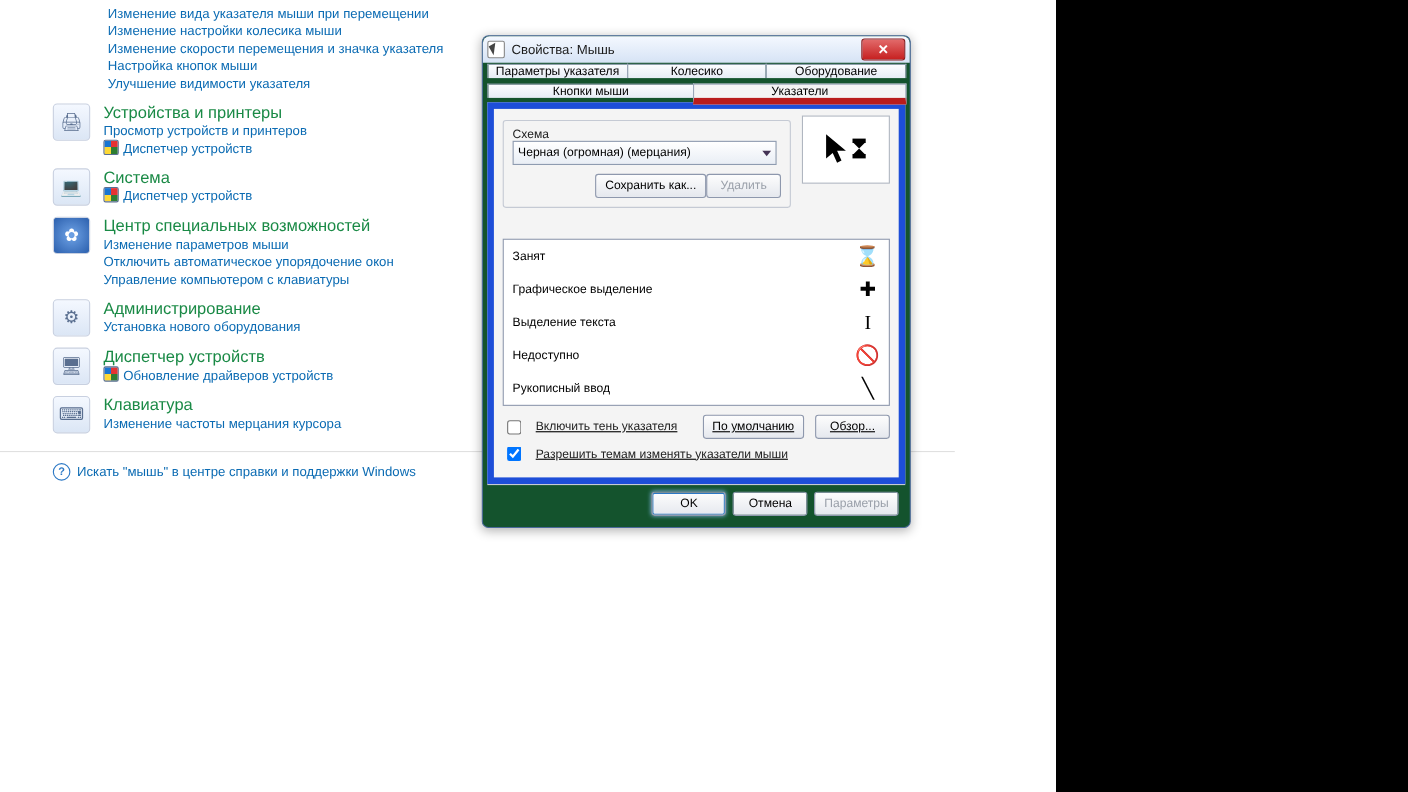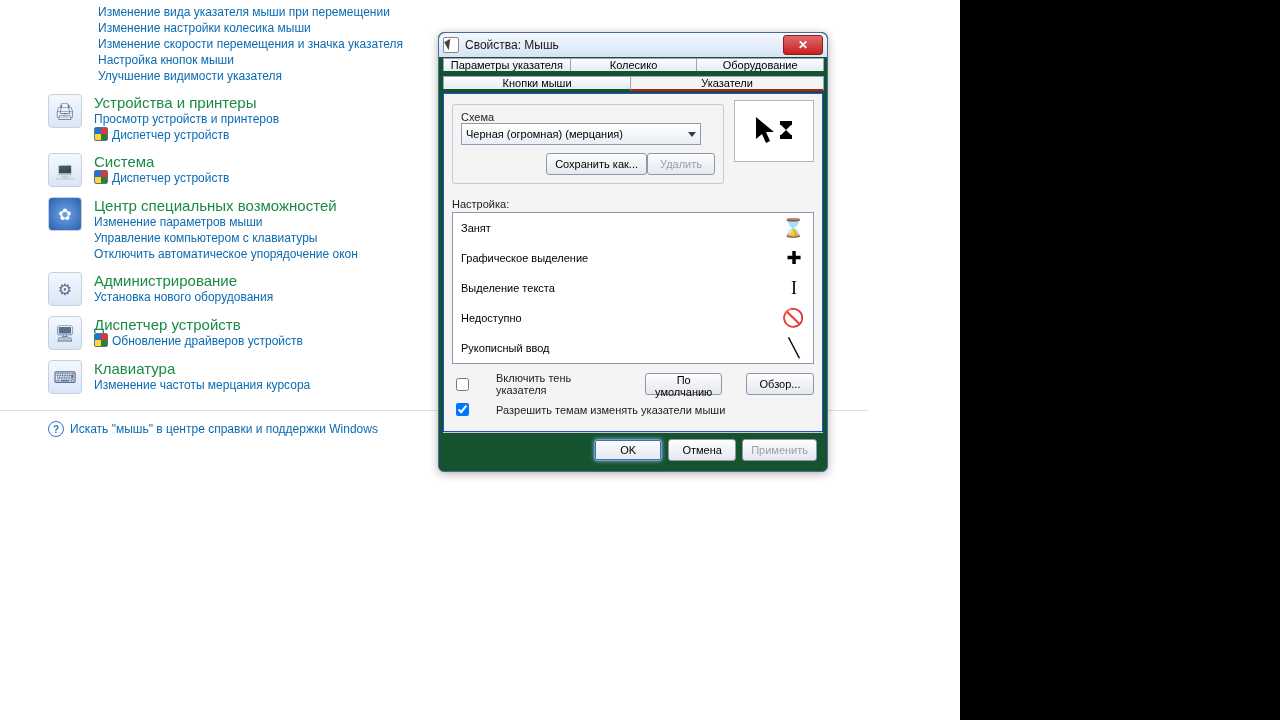--- a/index.html
+++ b/index.html
@@ -23,37 +23,37 @@
   .dialog { position:absolute; left:438px; top:32px; width:388px; border:1px solid #4a6a9a; border-radius:6px; box-shadow:0 2px 10px rgba(0,0,0,.3); background:#14532d; }
   .titlebar { height:24px; background:linear-gradient(#f4f8ff,#d6e3f5); display:flex; align-items:center; padding:0 4px; border-radius:6px 6px 0 0; }
   .titlebar .ticon { width:14px; height:14px; border:1px solid #888; border-radius:2px; background:#fff; margin-right:6px; position:relative;}
   .titlebar .ticon:after{content:"";position:absolute;left:2px;top:2px;width:0;height:0;border-left:7px solid #444;border-top:0;border-bottom:9px solid transparent;transform:rotate(-30deg);}
   .titlebar .ttitle { font-size:12px; color:#1a1a1a; }
   .titlebar .spacer { flex:1; }
   .closebtn { width:38px; height:18px; background:linear-gradient(#e26a6a,#c62020); border:1px solid #8b1a1a; border-radius:3px; display:flex; align-items:center; justify-content:center; color:#fff; font-weight:bold; cursor:pointer; }
   .dbody { padding:0 4px 4px; }
   .tabrow { display:flex; height:18px; align-items:flex-start; }
   .tab { flex:1; text-align:center; font-size:11px; border:1px solid #9aa6b8; background:linear-gradient(#fcfdff,#e6ecf5); border-bottom:none; margin-right:-1px; cursor:pointer; position:relative; top:1px; }
-  .tab.active { background:#f4f4f4; border-bottom:2px solid #b91c1c; z-index:2; }
-  .tabpanel { border:1px solid #1d4ed8; padding:10px 8px 8px; background:#f4f4f4; }
+  .tab.active { background:#f4f4f4; border-bottom:6px solid #b91c1c; z-index:2; }
+  .tabpanel { border:6px solid #1d4ed8; padding:10px 8px 8px; background:#f4f4f4; }
   fieldset.scheme { border:1px solid #c5cad4; border-radius:3px; padding:6px 8px 8px; margin:0 0 8px 0; }
   .scheme-row { display:flex; gap:10px; }
   .select { width:230px; height:20px; border:1px solid #8e9bb0; background:linear-gradient(#fff,#e9eef5); display:flex; align-items:center; justify-content:space-between; padding:0 4px; font-size:11px; cursor:pointer;}
   .select .arrow { width:0;height:0;border-left:4px solid transparent;border-right:4px solid transparent;border-top:5px solid #435; }
   .preview { width:78px; height:60px; border:1px solid #b0b6c0; background:#fff; margin-top:-4px; display:flex; align-items:center; justify-content:center; }
   .btnrow { display:flex; justify-content:flex-end; gap:0; margin-top:8px;}
   .wbtn { height:22px; min-width:68px; border:1px solid #8e98ad; border-radius:3px; background:linear-gradient(#fdfdfd,#e5e8ee); font-size:11px; cursor:pointer; padding:0 8px;}
   .wbtn:disabled, .wbtn.disabled { color:#9aa0aa; cursor:default;}
   .label { font-size:11px; color:#222; }
   .customize { position:relative; }
-  .customize .list { border:1px solid #8e98ad; height:150px; background:#fff; overflow:hidden; position:relative; }
+  .customize .list { border:1px solid #8e98ad; height:150px; background:#fff; overflow:hidden; position:relative;margin-top:20px; }
   .customize .list .inner { overflow-y:scroll; height:100%; }
   .customize .list .row { display:flex; align-items:center; justify-content:space-between; height:30px; padding:0 8px; font-size:11px;}
   .customize .list .row .ricon { width:22px; height:22px; display:flex; align-items:center; justify-content:center; font-size:18px;}
-  .chkline { display:flex; align-items:center; gap:24px; margin:8px 0 4px;}
+  .chkline { display:flex; align-items:center; gap:10px; margin:8px 0 4px;text-decoration:underline;}
   .footer { display:flex; justify-content:flex-end; align-items:flex-start; gap:6px; padding:6px; border-top:1px solid #c5cad4; }
   .footer .wbtn.primary { box-shadow:0 0 0 1px #2b78c5 inset, 0 0 4px #7fb4e5; }
   
   .cursprev svg{display:block;}
   input[type=checkbox]{width:13px;height:13px;}
   ::-webkit-scrollbar{width:16px;background:#e8ecf2;}
   ::-webkit-scrollbar-thumb{background:#c0c8d6;border:1px solid #98a4b8;}
 </style>
 </head>
 <body>
@@ -85,22 +85,22 @@
           <span class="sectitle">Система</span>
           <span class="subline"><span class="shield"></span><a class="link">Диспетчер устройств</a></span>
         </div>
       </div>
 
       <div class="section">
         <div class="secicon" style="background:radial-gradient(#6fa3e6,#2b5fad);color:#fff;">✿</div>
         <div class="sectext">
           <span class="sectitle">Центр специальных возможностей</span>
           <span class="subline"><a class="link">Изменение параметров мыши</a></span>
+          <span class="subline"><a class="link">Отключить автоматическое упорядочение окон</a></span>
           <span class="subline"><a class="link">Управление компьютером с клавиатуры</a></span>
-          <span class="subline"><a class="link">Отключить автоматическое упорядочение окон</a></span>
         </div>
       </div>
 
       <div class="section">
         <div class="secicon">⚙</div>
         <div class="sectext">
           <span class="sectitle">Администрирование</span>
           <span class="subline"><a class="link">Установка нового оборудования</a></span>
         </div>
       </div>
@@ -164,21 +164,20 @@
                 <g transform="translate(28,6)">
                   <rect x="0" y="0" width="12" height="4" fill="#000"></rect>
                   <rect x="0" y="14" width="12" height="4" fill="#000"></rect>
                   <polygon points="1,4 11,4 6,9" fill="#000"></polygon>
                   <polygon points="1,14 11,14 6,9" fill="#000"></polygon>
                 </g>
               </svg>
             </div>
           </div>
 
-          <div class="label" style="margin:6px 0 2px;">Настройка:</div>
           <div class="customize">
             <div class="list">
               <div class="inner">
                 <div class="row">
                     <span>Занят</span>
                     <span class="ricon">⌛</span>
                   </div>
                 <div class="row">
                     <span>Графическое выделение</span>
                     <span class="ricon">✚</span>
@@ -209,19 +208,19 @@
           </div>
           <div class="chkline" style="margin-top:0;">
             <input type="checkbox" checked="" style="">
             <span class="label">Разрешить темам изменять указатели мыши</span>
           </div>
         </div>
 
         <div class="footer">
           <button class="wbtn primary">OK</button>
           <button class="wbtn">Отмена</button>
-          <button class="wbtn disabled" disabled="">Применить</button>
+          <button class="wbtn disabled" disabled="">Параметры</button>
         </div>
       </div>
     </div>
 
   </div>
 </div>
 
 </body></html>

